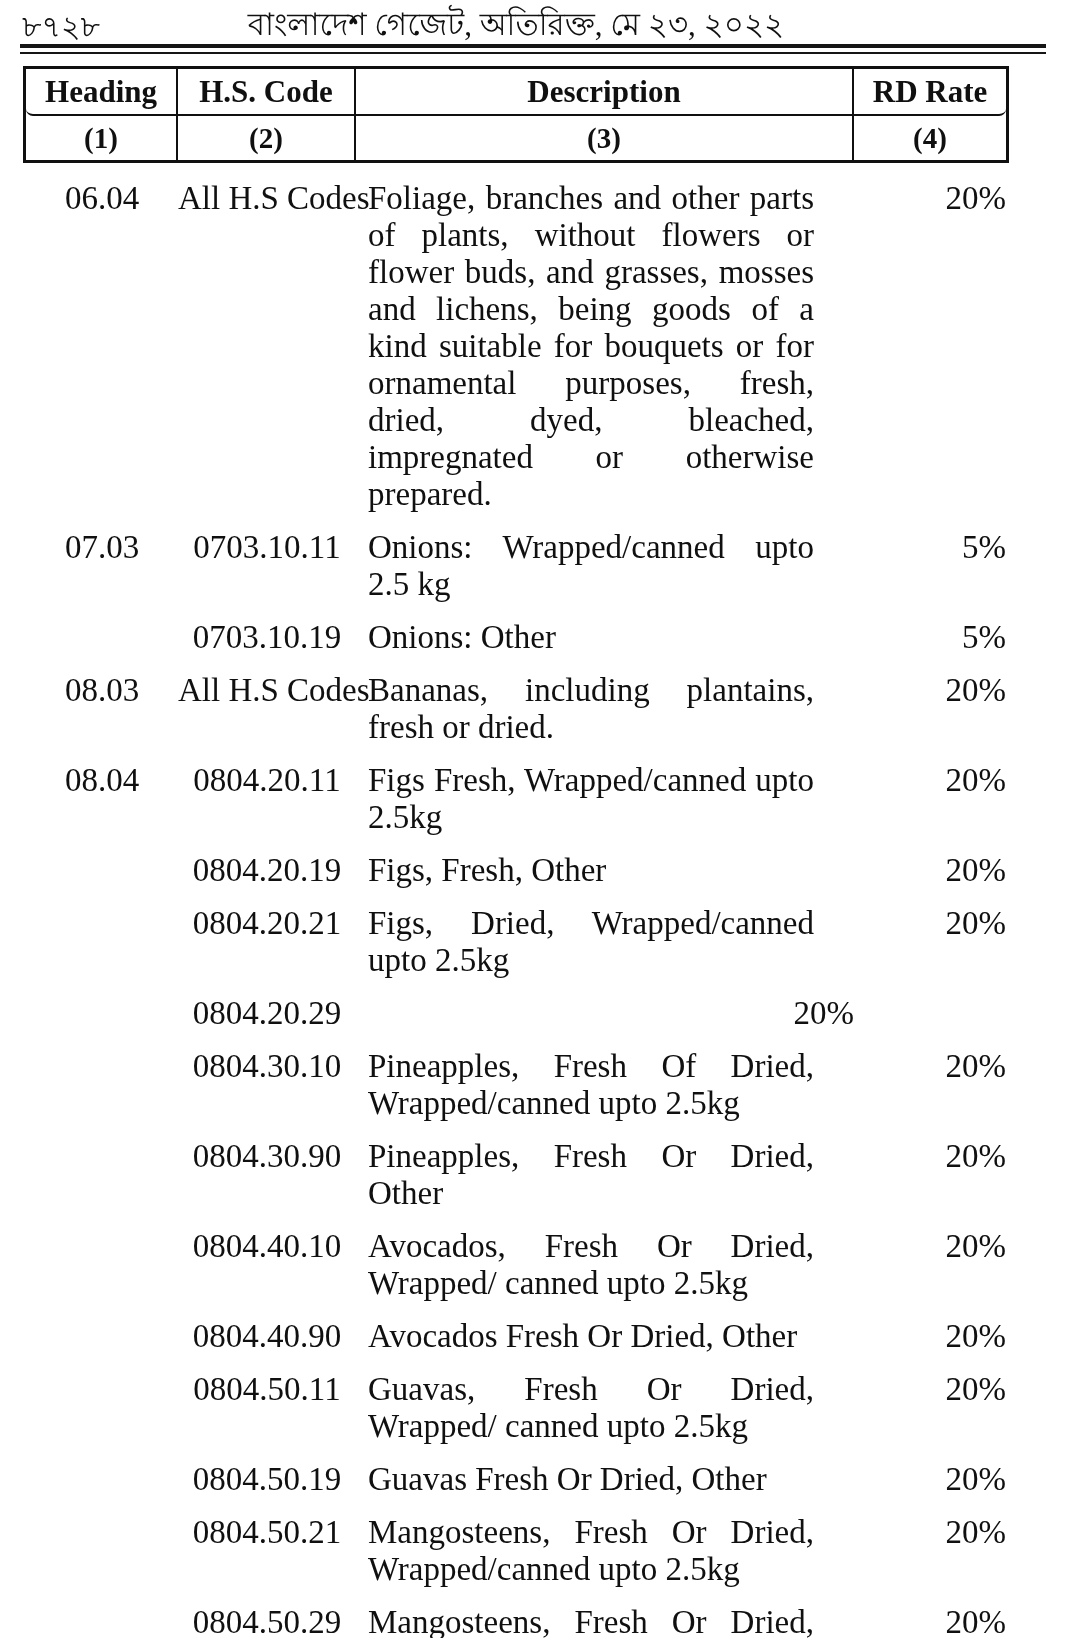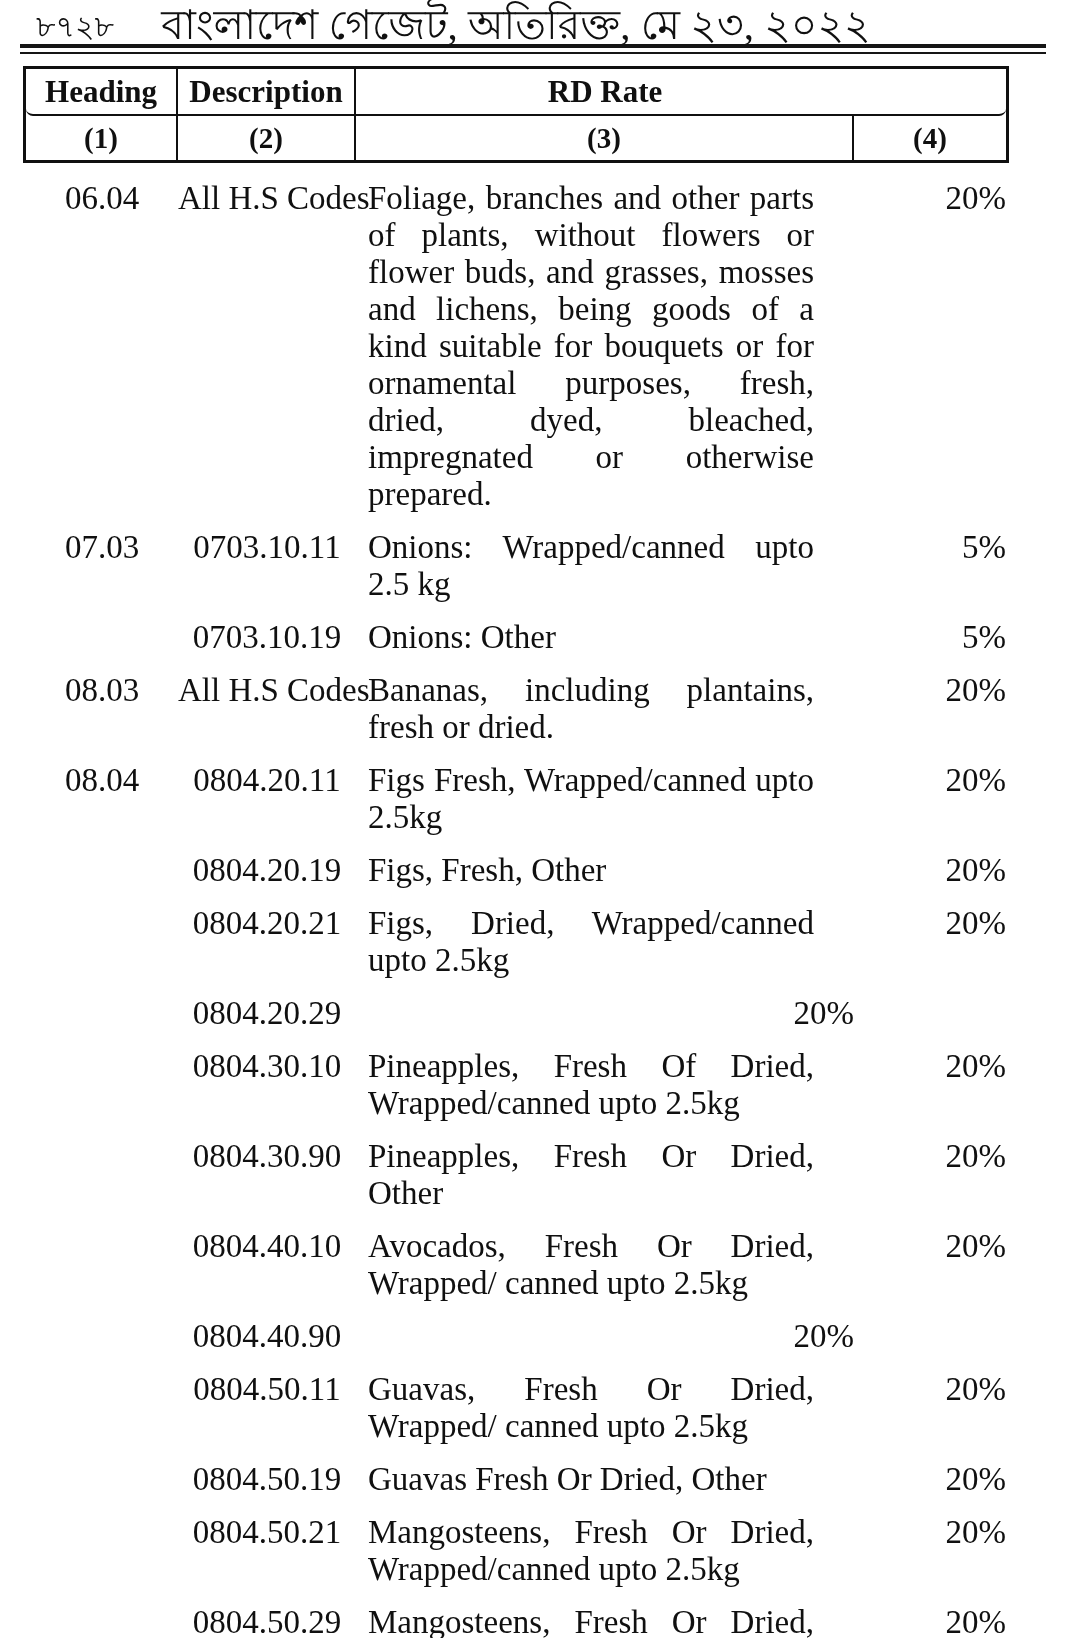--- a/index.html
+++ b/index.html
@@ -11,32 +11,32 @@
     background: #ffffff;
     color: #101010;
     font-family: "Liberation Serif", "DejaVu Serif", serif;
     overflow: hidden;
   }
 
   
   .masthead-pageno {
     position: absolute;
     top: 10px;
-    left: 36px;
+    left: 22px;
     font-size: 30px;
     line-height: 34px;
     font-family: Liberation Serif, serif;
   }
   .masthead-title {
     position: absolute;
     top: 8px;
     left: 0;
     width: 1032px;
     text-align: center;
-    font-size: 41px;
+    font-size: 31px;
     line-height: 34px;
   }
   .double-rule {
     position: absolute;
     top: 44px;
     left: 20px;
     width: 1026px;
     height: 10px;
     border-top: 4px solid #151515;
     border-bottom: 2px solid #151515;
@@ -95,20 +95,21 @@
 
   <div class="masthead-title">বাংলাদেশ গেজেট, অতিরিক্ত, মে ২৩, ২০২২</div>
 
   <div class="masthead-pageno">৮৭২৮</div>
 
   <div class="double-rule"></div>
 
   <div class="thead">
     <div class="hrow hrow-labels">
       <div class="hcell">Heading</div>
+      <div class="hcell">H.S. Code</div>
       <div class="hcell">Description</div>
       <div class="hcell">RD Rate</div>
     </div>
     <div class="hrow hrow-numbers">
       <div class="hcell">(1)</div>
       <div class="hcell">(2)</div>
       <div class="hcell">(3)</div>
       <div class="hcell">(4)</div>
     </div>
   </div>
@@ -186,20 +187,21 @@
   <div class="trow">
     <div class="cell cell-heading"></div>
     <div class="cell cell-code">0804.40.10</div>
     <div class="cell cell-desc">Avocados, Fresh Or Dried, Wrapped/ canned upto 2.5kg</div>
     <div class="cell cell-rate">20%</div>
   </div>
 
   <div class="trow">
     <div class="cell cell-heading"></div>
     <div class="cell cell-code">0804.40.90</div>
+    <div class="cell cell-desc">Avocados Fresh Or Dried, Other</div>
     <div class="cell cell-rate">20%</div>
   </div>
 
   <div class="trow">
     <div class="cell cell-heading"></div>
     <div class="cell cell-code">0804.50.11</div>
     <div class="cell cell-desc">Guavas, Fresh Or Dried, Wrapped/ canned upto 2.5kg</div>
     <div class="cell cell-rate">20%</div>
   </div>
 

